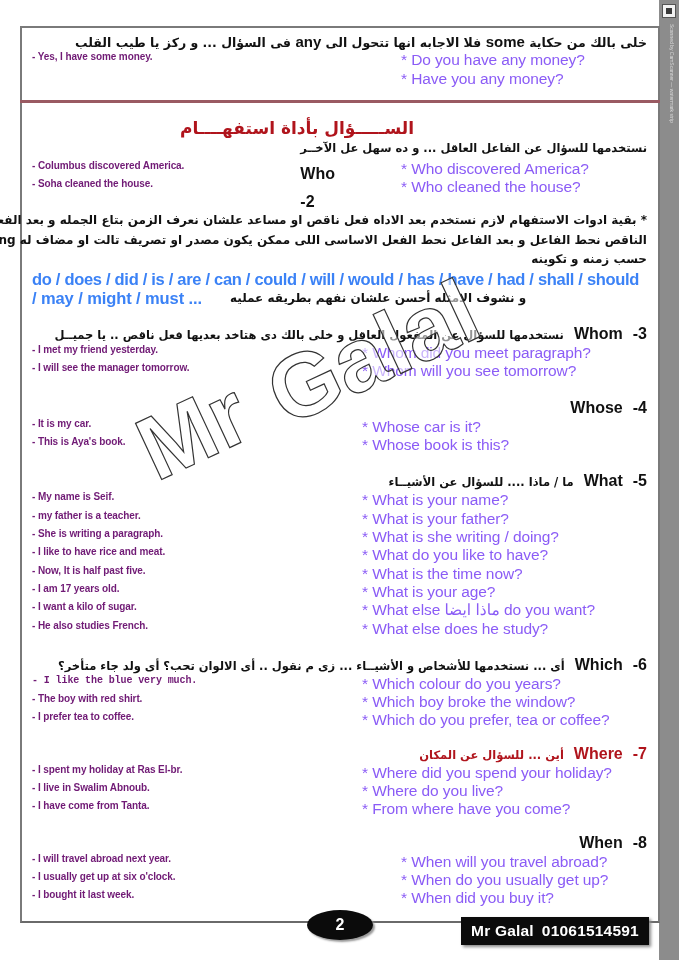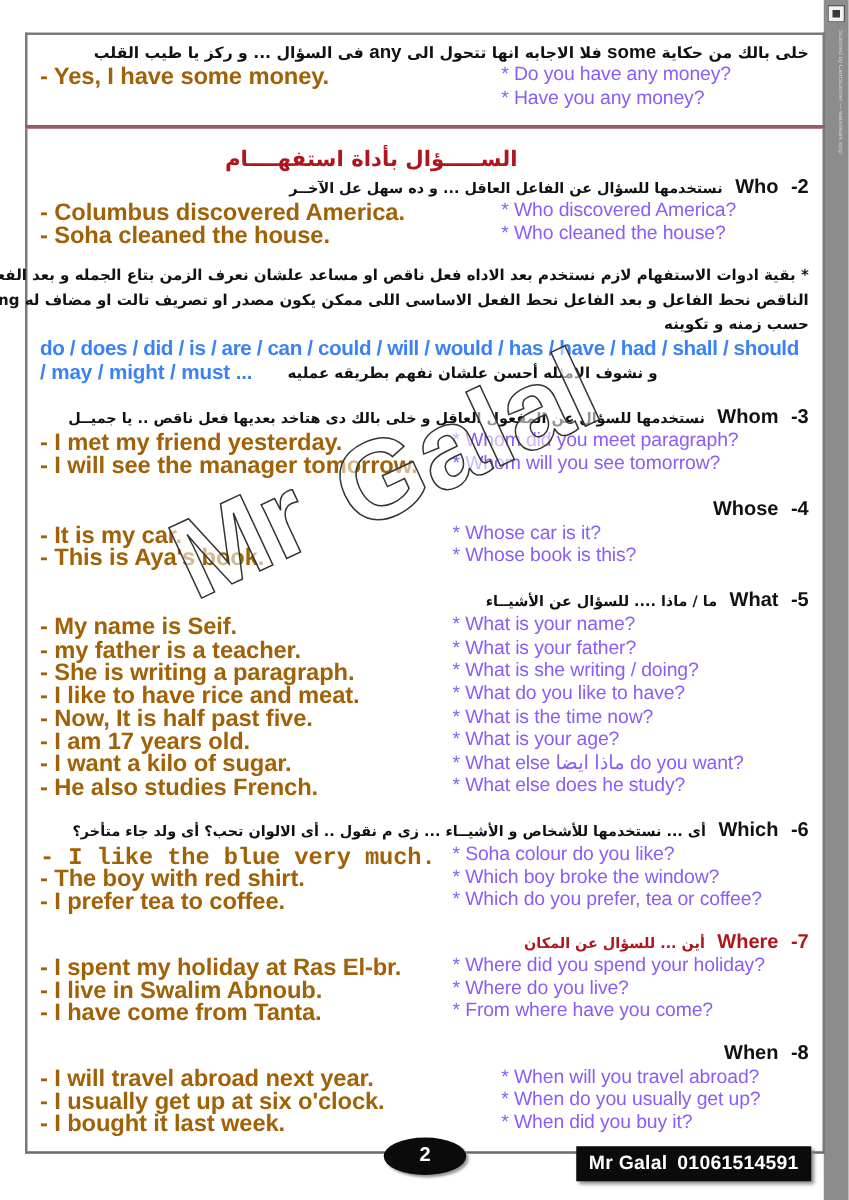--- a/index.html
+++ b/index.html
@@ -10,21 +10,21 @@
   .side-strip .strip-logo { position: absolute; left: 3px; top: 4px; width: 14px; height: 14px; background: #f2f2f2; border: 1px solid #555; }
   .side-strip .strip-logo::after { content: ""; position: absolute; left: 3px; top: 3px; width: 6px; height: 6px; background: #3a3a3a; }
   .side-strip .strip-text { position: absolute; left: 5px; top: 24px; width: 10px; height: 180px; font-size: 5px; color: #d8d8d8; writing-mode: vertical-rl; overflow: hidden; line-height: 5px; }
 
   .box-top { position: absolute; left: 20px; top: 26px; width: 640px; height: 76px; border: 2px solid #7a7a7a; border-bottom: none; }
   .box-top-bottom { position: absolute; left: 20px; top: 100px; width: 640px; height: 3px; background: #9a5a62; }
   .box-main { position: absolute; left: 20px; top: 103px; width: 640px; height: 820px; border-left: 2px solid #7a7a7a; border-right: 2px solid #7a7a7a; border-bottom: 2px solid #6a6a6a; }
 
   .ar { position: absolute; direction: rtl; font-size: 12.5px; font-weight: bold; font-family: "DejaVu Sans", sans-serif; white-space: nowrap; color: #111; }
   .ar .en { font-family: "Liberation Sans", sans-serif; font-size: 15px; }
-  .en-line { position: absolute; font-size: 19px; font-weight: bold; white-space: nowrap; color: #a16207; letter-spacing: -0.1px; }
+  .en-line { position: absolute; font-size: 10px; font-weight: bold; white-space: nowrap; color: #701a75; letter-spacing: -0.1px; }
   .q-line { position: absolute; font-size: 15.5px; font-weight: normal; white-space: nowrap; color: #8b5cf6; letter-spacing: -0.1px; }
 
   .sec-head { position: absolute; right: 32px; direction: ltr; white-space: nowrap; display: flex; align-items: baseline; gap: 10px; }
   .sec-head .ar-note { direction: rtl; font-family: "DejaVu Sans", sans-serif; font-size: 11.5px; font-weight: bold; color: #111; }
   .sec-head .word { font-size: 16px; font-weight: bold; color: #111; }
   .sec-head .num { font-size: 16px; font-weight: bold; color: #111; }
   .sec-head.red .word, .sec-head.red .num, .sec-head.red .ar-note { color: #b0141c; }
 
   .title-ar { position: absolute; left: 0; width: 614px; text-align: center; direction: rtl; font-family: "DejaVu Sans", sans-serif; font-size: 17px; font-weight: bold; color: #b0141c; padding-right: 20px; }
 
@@ -55,21 +55,21 @@
   <span>فلا الاجابه انها تتحول الى</span>
   <span class="en">any</span>
   <span>فى السؤال ... و ركز يا طيب القلب</span>
 </div>
 <div class="en-line" style="left:32px; top:51px;">- Yes, I have some money.</div>
 <div class="q-line" style="left:401px; top:51px;">* Do you have any money?</div>
 <div class="q-line" style="left:401px; top:70px;">* Have you any money?</div>
 
 <div class="title-ar" style="top:118px;">الســـــؤال بأداة استفهــــام</div>
 
-<div class="sec-head" style="top:141px;">
+<div class="sec-head" style="top:141px;flex-direction:column;">
   <span class="ar-note">نستخدمها للسؤال عن الفاعل العاقل ... و ده سهل عل الآخــر</span>
   <span class="word">Who</span>
   <span class="num">-2</span>
 </div>
 <div class="en-line" style="left:32px; top:160px;">- Columbus discovered America.</div>
 <div class="q-line" style="left:401px; top:160px;">* Who discovered America?</div>
 <div class="en-line" style="left:32px; top:178px;">- Soha cleaned the house.</div>
 <div class="q-line" style="left:401px; top:178px;">* Who cleaned the house?</div>
 
 <div class="ar" style="right:32px; top:213px; font-size:12px;">* بقية ادوات الاستفهام لازم نستخدم بعد الاداه فعل ناقص او مساعد علشان نعرف الزمن بتاع الجمله و بعد الفعل</div>
@@ -119,21 +119,21 @@
 <div class="q-line" style="left:362px; top:601px;">* What else ماذا ايضا do you want?</div>
 <div class="en-line" style="left:32px; top:620px;">- He also studies French.</div>
 <div class="q-line" style="left:362px; top:620px;">* What else does he study?</div>
 
 <div class="sec-head" style="top:656px;">
   <span class="ar-note">أى ... نستخدمها للأشخاص و الأشيــاء ... زى م نقول .. أى الالوان تحب؟  أى ولد جاء متأخر؟</span>
   <span class="word">Which</span>
   <span class="num">-6</span>
 </div>
 <div class="en-line" style="left:32px; top:675px;font-family:Liberation Mono, monospace;">- I like the blue very much.</div>
-<div class="q-line" style="left:362px; top:675px;">* Soha colour do you like?</div>
+<div class="q-line" style="left:362px; top:675px;">* Which colour do you years?</div>
 <div class="en-line" style="left:32px; top:693px;">- The boy with red shirt.</div>
 <div class="q-line" style="left:362px; top:693px;">* Which boy broke the window?</div>
 <div class="en-line" style="left:32px; top:711px;">- I prefer tea to coffee.</div>
 <div class="q-line" style="left:362px; top:711px;">* Which do you prefer, tea or coffee?</div>
 
 <div class="sec-head red" style="top:745px;">
   <span class="ar-note">أين ... للسؤال عن المكان</span>
   <span class="word">Where</span>
   <span class="num">-7</span>
 </div>

